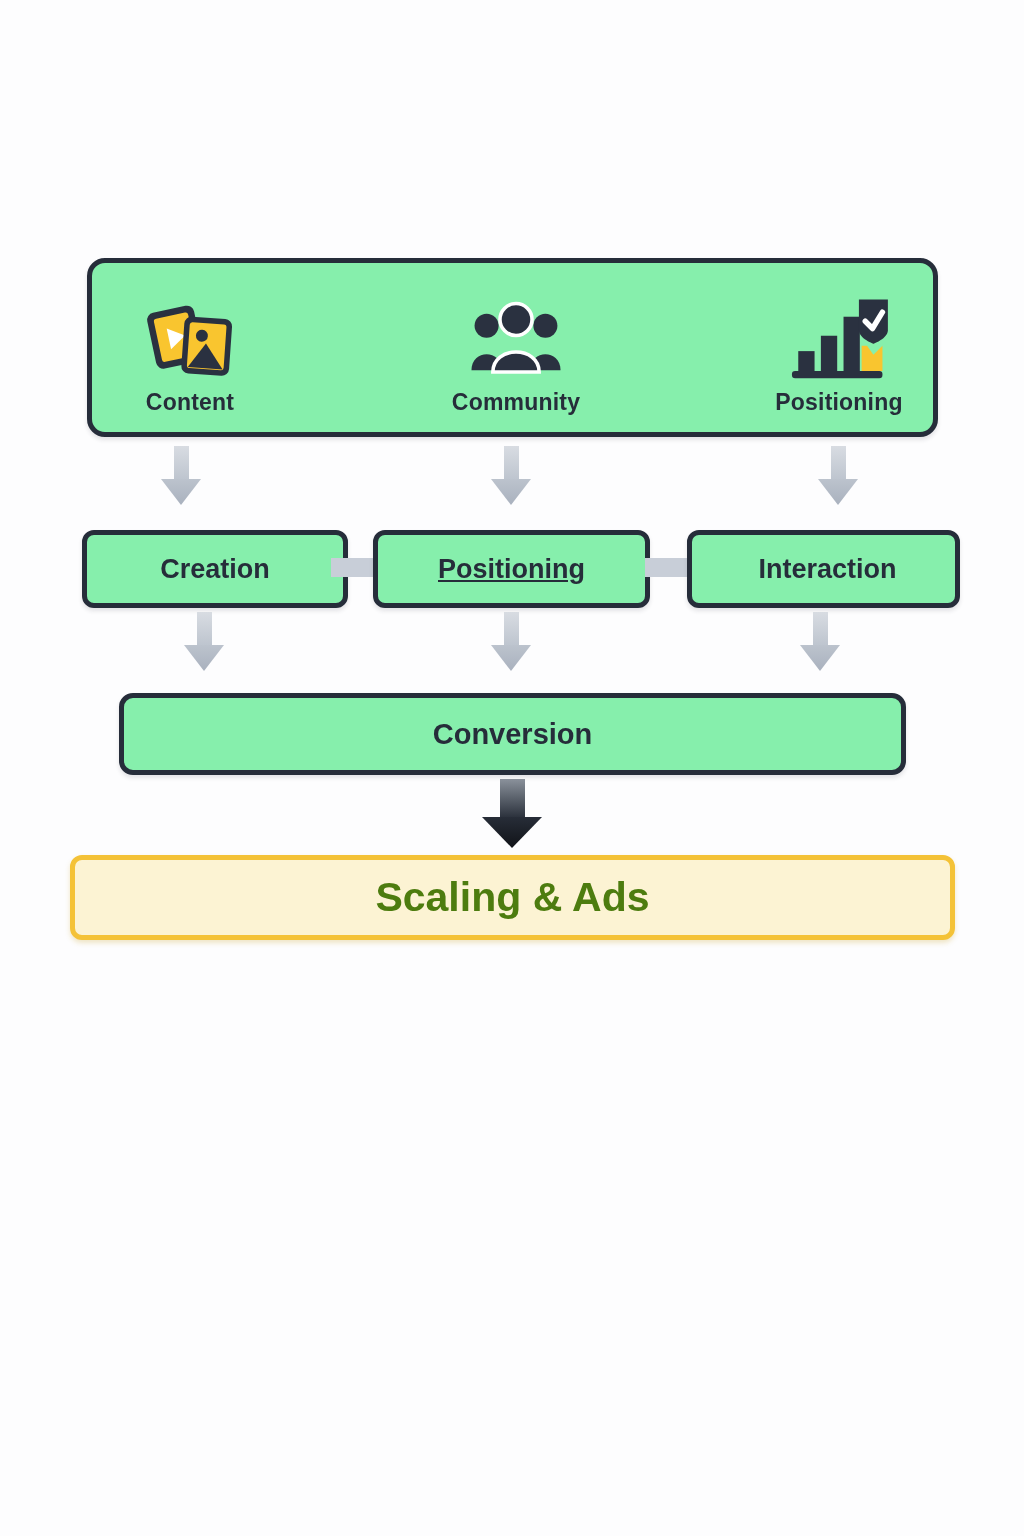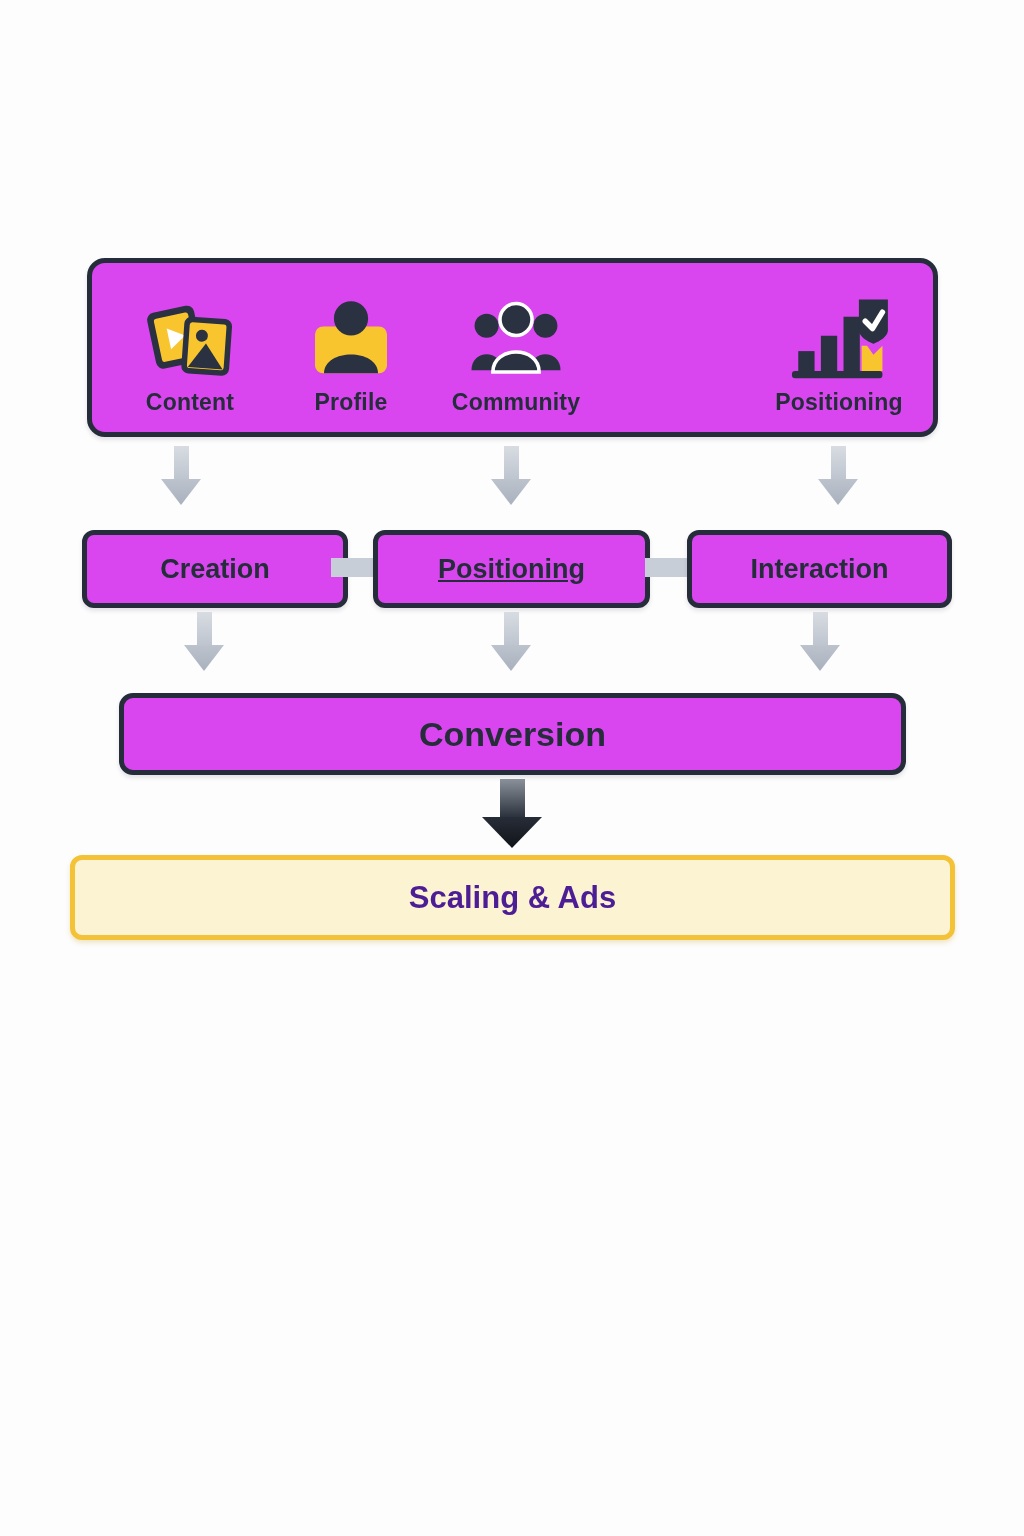--- a/index.html
+++ b/index.html
@@ -2,33 +2,33 @@
 <html><head>
 <meta charset="utf-8">
 <style>
   html,body{margin:0;padding:0;background:#ffffff;}
   .canvas{
     position:relative;width:1024px;height:1536px;background:#fdfdfe;overflow:hidden;
     font-family:"Liberation Sans", sans-serif;color:#262d3a;
   }
   
   .box{
-    position:absolute;background:#d946ef;border:5px solid #262d3a;
+    position:absolute;background:#86efac;border:5px solid #262d3a;
     display:flex;align-items:center;justify-content:center;
     box-shadow:0 3px 4px rgba(38,45,58,.12);
   }
   .inputs-box{left:87px;top:258px;width:841px;height:169px;border-radius:18px;}
   .stage-box{top:530px;height:68px;border-radius:12px;font-size:27px;font-weight:700;}
   .stage-box.s0{left:82px;width:256px;}
   .stage-box.s1{left:373px;width:267px;text-decoration:underline;}
-  .stage-box.s2{left:687px;width:255px;}
-  .conversion-box{left:119px;top:693px;width:777px;height:72px;border-radius:14px;font-size:34px;font-weight:700;}
+  .stage-box.s2{left:687px;width:255px;padding-left:8px;}
+  .conversion-box{left:119px;top:693px;width:777px;height:72px;border-radius:14px;font-size:29px;font-weight:700;}
   .final-box{
     left:70px;top:855px;width:875px;height:75px;border-radius:12px;
-    background:#fcf3d3;border:5px solid #f4c237;font-size:31px;font-weight:700;color:#4c1d95;
+    background:#fcf3d3;border:5px solid #f4c237;font-size:41px;font-weight:700;color:#4d7c0f;
     box-shadow:0 3px 5px rgba(200,160,30,.25);
   }
   
   .icon-col{position:absolute;top:22px;width:180px;display:flex;flex-direction:column;align-items:center;transform:translateX(-50%);}
   .icon-slot{height:96px;display:flex;align-items:flex-end;justify-content:center;}
   .icon-label{margin-top:8px;font-size:23px;font-weight:700;letter-spacing:.2px;}
   
   .arrow{position:absolute;display:flex;flex-direction:column;align-items:center;transform:translateX(-50%);}
   .arrow .shaft{width:15px;height:33px;background:linear-gradient(#d8dce2,#bec5cf);}
   .arrow .head{width:40px;height:26px;clip-path:polygon(0 0,100% 0,50% 100%);background:linear-gradient(#bcc3cd,#a9b1be);}
@@ -58,30 +58,20 @@
             <rect x="42" y="22" width="52" height="62" rx="8" fill="#2a3140"></rect>
             <rect x="48" y="28" width="40" height="50" rx="3" fill="#f9c52f"></rect>
             <circle cx="62" cy="42" r="6.5" fill="#2a3140"></circle>
             <polygon points="49,77 67,50 87,77" fill="#2a3140"></polygon>
           </g>
         </svg>
       </div>
       <div class="icon-label">Content</div>
     </div>
 
-    <div class="icon-col" style="left:259px;">
-      <div class="icon-slot">
-        <svg width="90" height="82" viewBox="0 0 100 90">
-          <rect x="10" y="30" width="80" height="52" rx="9" fill="#f9c52f"></rect>
-          <circle cx="50" cy="21" r="19" fill="#2a3140"></circle>
-          <path d="M20 82 C20 54, 80 54, 80 82 Z" fill="#2a3140"></path>
-        </svg>
-      </div>
-      <div class="icon-label">Profile</div>
-    </div>
 
     <div class="icon-col" style="left:424px;align-items:center;">
       <div class="icon-slot">
         <svg width="98" height="82" viewBox="0 0 110 90">
           <circle cx="22" cy="29" r="13.5" fill="#2a3140"></circle>
           <path d="M5 79 C5 55, 39 55, 39 79 Z" fill="#2a3140"></path>
           <circle cx="88" cy="29" r="13.5" fill="#2a3140"></circle>
           <path d="M71 79 C71 55, 105 55, 105 79 Z" fill="#2a3140"></path>
           <circle cx="55" cy="22" r="18" fill="#2a3140" stroke="#ffffff" stroke-width="4"></circle>
           <path d="M29 81 C29 51, 81 51, 81 81 Z" fill="#2a3140" stroke="#ffffff" stroke-width="4"></path>

